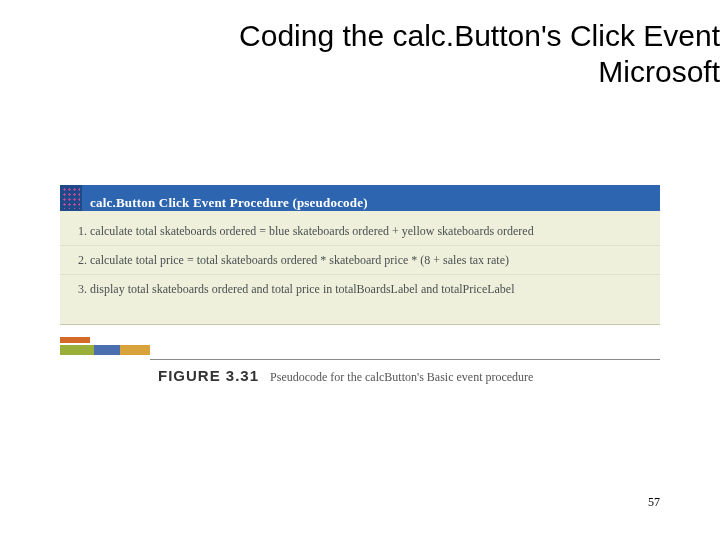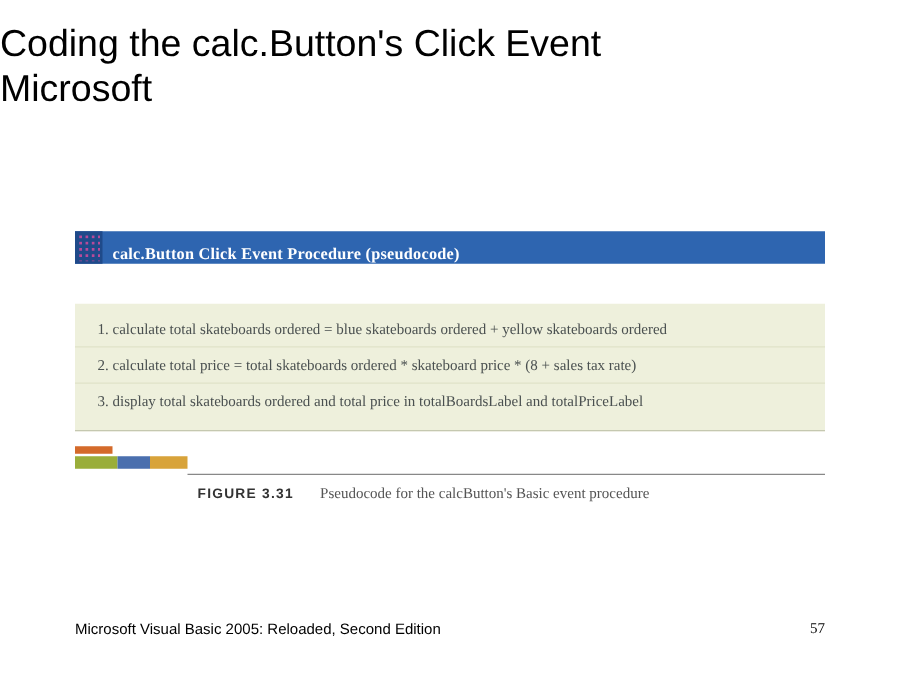--- a/index.html
+++ b/index.html
@@ -13,21 +13,21 @@
     position: relative;
     overflow: hidden;
   }
   .slide {
     width: 720px;
     height: 540px;
     position: relative;
   }
   .title {
     font-size: 30px;
-    text-align: left;
+    text-align: right;
     padding-top: 18px;
     line-height: 1.2;
     font-weight: normal;
     font-family: Arial, sans-serif;
   }
   .title .line2 {
     display: block;
   }
   .figure {
     position: absolute;
@@ -59,22 +59,21 @@
   .fig-header .htext {
     padding-left: 8px;
     font-size: 13px;
     font-family: Georgia, 'Times New Roman', serif;
     font-weight: bold;
     letter-spacing: 0.2px;
   }
   .steps {
     background: #eef0dc;
     border-bottom: 1px solid #c5c8b0;
-    padding: 6px 0 8px 0;
-    margin-top: 32px;
+    padding: 6px 0 20px 0;
   }
   .step {
     font-family: Georgia, 'Times New Roman', serif;
     font-size: 12px;
     color: #4a5050;
     padding: 6px 14px 6px 18px;
     border-top: 1px solid #dfe2c8;
     line-height: 1.35;
   }
   .step:first-child {
@@ -113,23 +112,23 @@
     position:absolute;
     left:98px;
     top:20px;
     font-family: Georgia, 'Times New Roman', serif;
     font-size: 12px;
     color:#555;
   }
   .caption-text .fignum {
     font-weight: bold;
     letter-spacing: 1px;
-    font-size: 11px;
+    font-size: 15px;
     color:#333;
-    margin-right: 18px;
+    margin-right: 8px;
     font-family: Arial, sans-serif;
   }
   .footer-left {
     position: absolute;
     left: 60px;
     bottom: 30px;
     font-size: 12px;
     font-family: Arial, sans-serif;
   }
   .footer-right {
@@ -174,16 +173,15 @@
       </div>
       <div class="caption-underline"></div>
       <div class="caption-text">
         <span class="fignum">FIGURE 3.31</span>
         <span>Pseudocode for the calcButton's Basic event procedure</span>
       </div>
     </div>
 
   </div>
 
-  <div class="footer-left">Microsoft Visual Basic 2005: Reloaded, Second Edition</div>
   <div class="footer-right">57</div>
 
 </div>
 
 </body></html>

